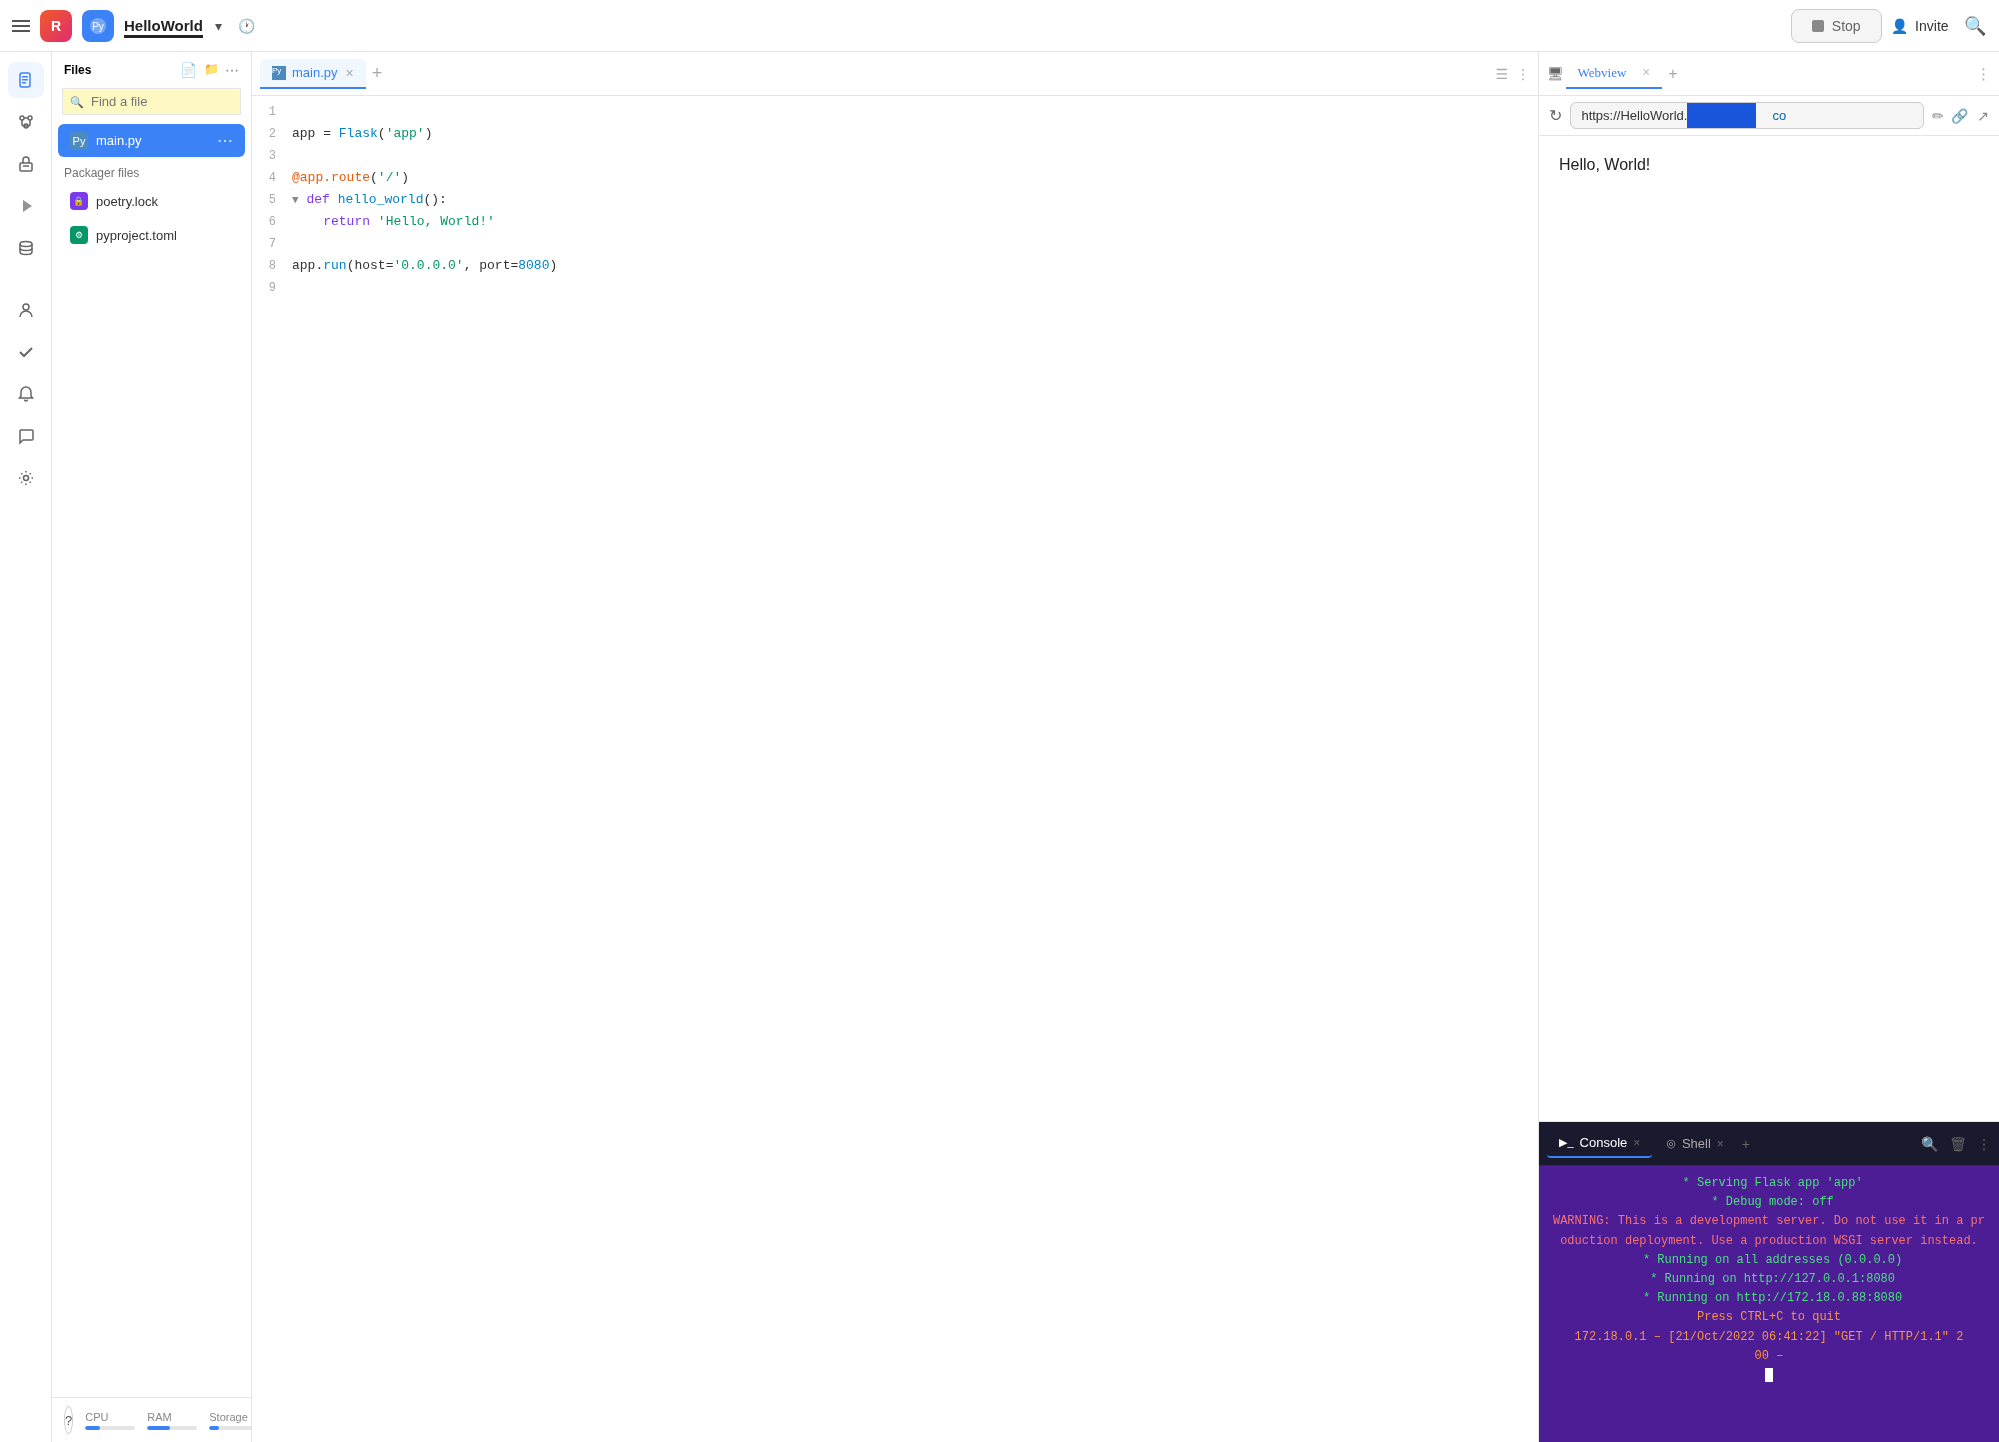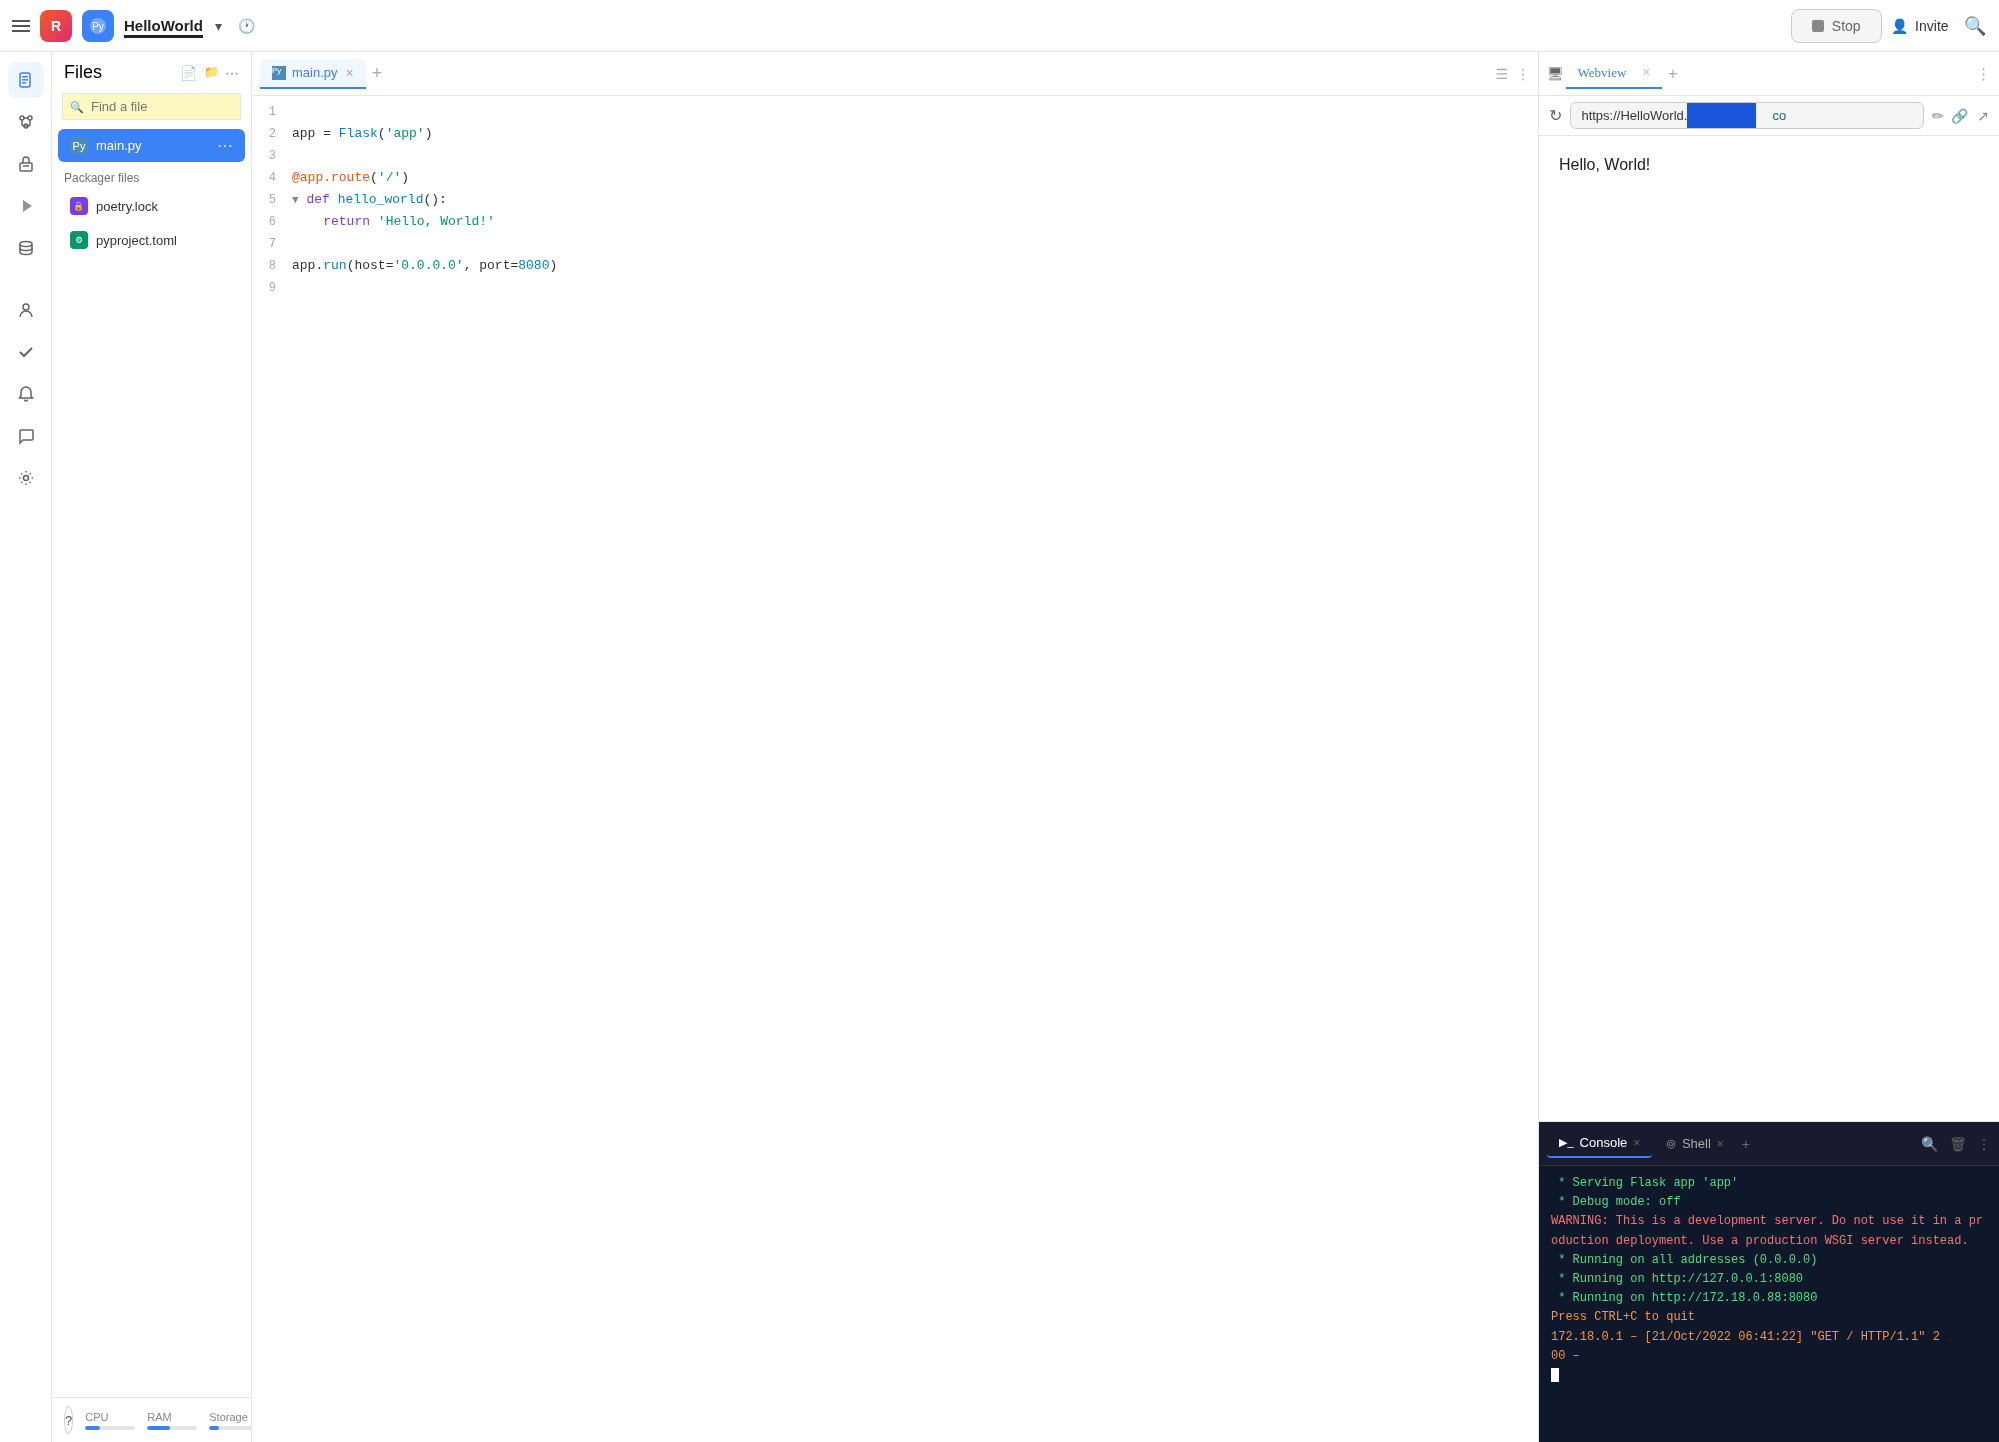--- a/index.html
+++ b/index.html
@@ -27,21 +27,21 @@
 
     
     .icon-sidebar { width: 52px; border-right: 1px solid #e5e5e5; display: flex; flex-direction: column; align-items: center; padding: 10px 0; gap: 6px; flex-shrink: 0; background: #fff; }
     .icon-sidebar-item { width: 36px; height: 36px; display: flex; align-items: center; justify-content: center; border-radius: 8px; cursor: pointer; color: #666; font-size: 18px; }
     .icon-sidebar-item.active { background: #eff6ff; color: #3b82f6; }
     .icon-sidebar-bottom { margin-top: auto; }
 
     
     .file-panel { width: 200px; border-right: 1px solid #e5e5e5; display: flex; flex-direction: column; flex-shrink: 0; background: #fff; }
     .file-panel-header { display: flex; align-items: center; padding: 10px 12px 6px; gap: 8px; }
-    .file-panel-title { font-weight: 400; font-size: 18px; flex: 1; }
+    .file-panel-title { font-weight: 700; font-size: 12px; flex: 1; }
     .file-panel-icons { display: flex; gap: 6px; color: #888; }
     .file-panel-icons span { cursor: pointer; font-size: 14px; }
     .file-search { margin: 4px 10px 8px; }
     .file-search input { width: 100%; padding: 5px 10px 5px 28px; border: 1px solid #e5e5e5; border-radius: 0; font-size: 13px; color: #555; background: #fef9c3; outline: none; }
     .file-search-wrap { position: relative; }
     .file-search-wrap::before { content: '🔍'; position: absolute; left: 8px; top: 50%; transform: translateY(-50%); font-size: 11px; color: #aaa; }
     .file-item { display: flex; align-items: center; gap: 8px; padding: 7px 12px; cursor: pointer; border-radius: 6px; margin: 1px 6px; font-size: 13px; color: #333; }
     .file-item.active { background: #3b82f6; color: #fff; }
     .file-item .file-icon { width: 18px; height: 18px; border-radius: 4px; display: flex; align-items: center; justify-content: center; font-size: 11px; flex-shrink: 0; }
     .file-icon-py { background: #4b8bbe; color: #fff; }
@@ -107,21 +107,21 @@
     
     .console-area { height: 320px; display: flex; flex-direction: column; flex-shrink: 0; }
     .console-tabs { display: flex; align-items: center; padding: 0 8px; border-bottom: 1px solid #333; height: 44px; gap: 2px; background: #1a1a2e; }
     .console-tab { display: flex; align-items: center; gap: 6px; padding: 6px 12px; font-size: 13px; cursor: pointer; color: #aaa; border-radius: 4px; }
     .console-tab.active { color: #fff; border-bottom: 2px solid #3b82f6; }
     .console-tab-close { color: #666; font-size: 12px; }
     .console-tab-add { color: #666; cursor: pointer; margin-left: 4px; }
     .console-tab-right { margin-left: auto; display: flex; gap: 10px; color: #666; }
     .console-tab-right span { cursor: pointer; }
 
-    .console-output { flex: 1; background: #0f172a; color: #d4d4d4; font-family: 'Courier New', Courier, monospace; font-size: 12px; padding: 8px 12px; overflow: auto; line-height: 1.6; }
+    .console-output { flex: 1; background: #4c1d95; color: #d4d4d4; font-family: 'Courier New', Courier, monospace; font-size: 12px; padding: 8px 12px; overflow: auto; line-height: 1.6; text-align: center; }
     .console-line { white-space: pre-wrap; word-break: break-all; }
     .console-green { color: #4ade80; }
     .console-red { color: #f87171; }
     .console-orange { color: #fb923c; }
     .console-cursor { display: inline-block; width: 8px; height: 14px; background: #fff; vertical-align: text-bottom; }
   </style>
 </head>
 <body>
 
 <div class="topbar">

